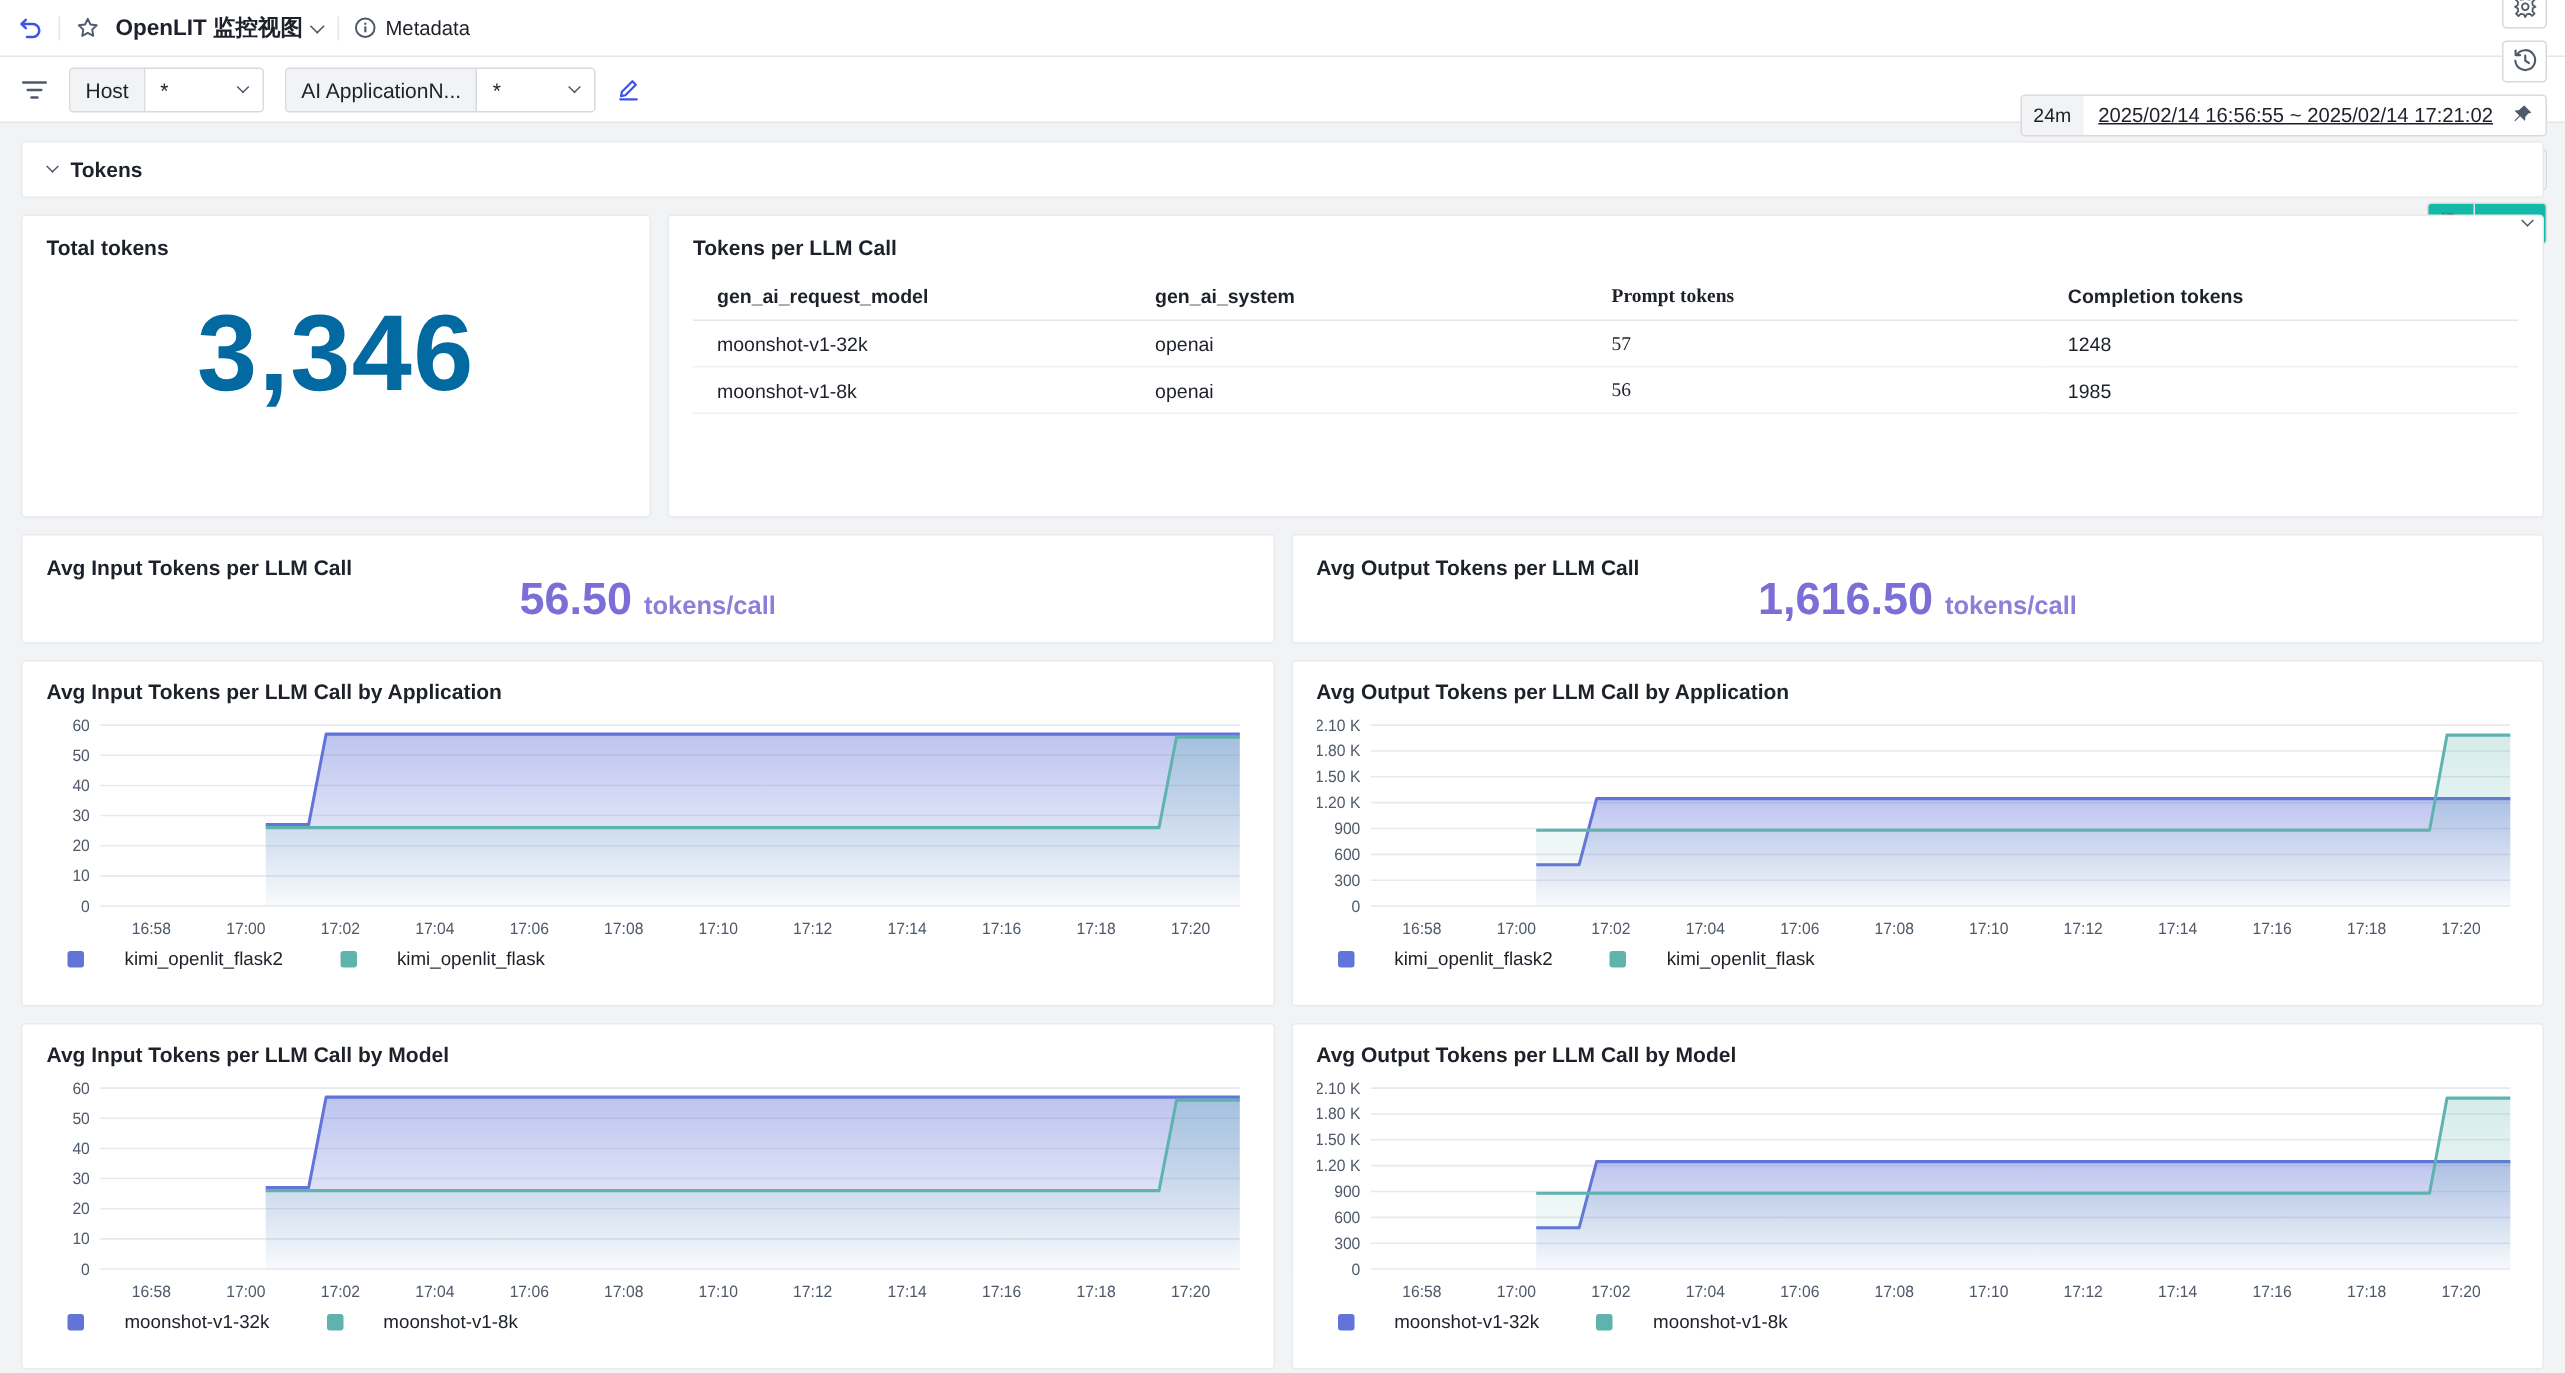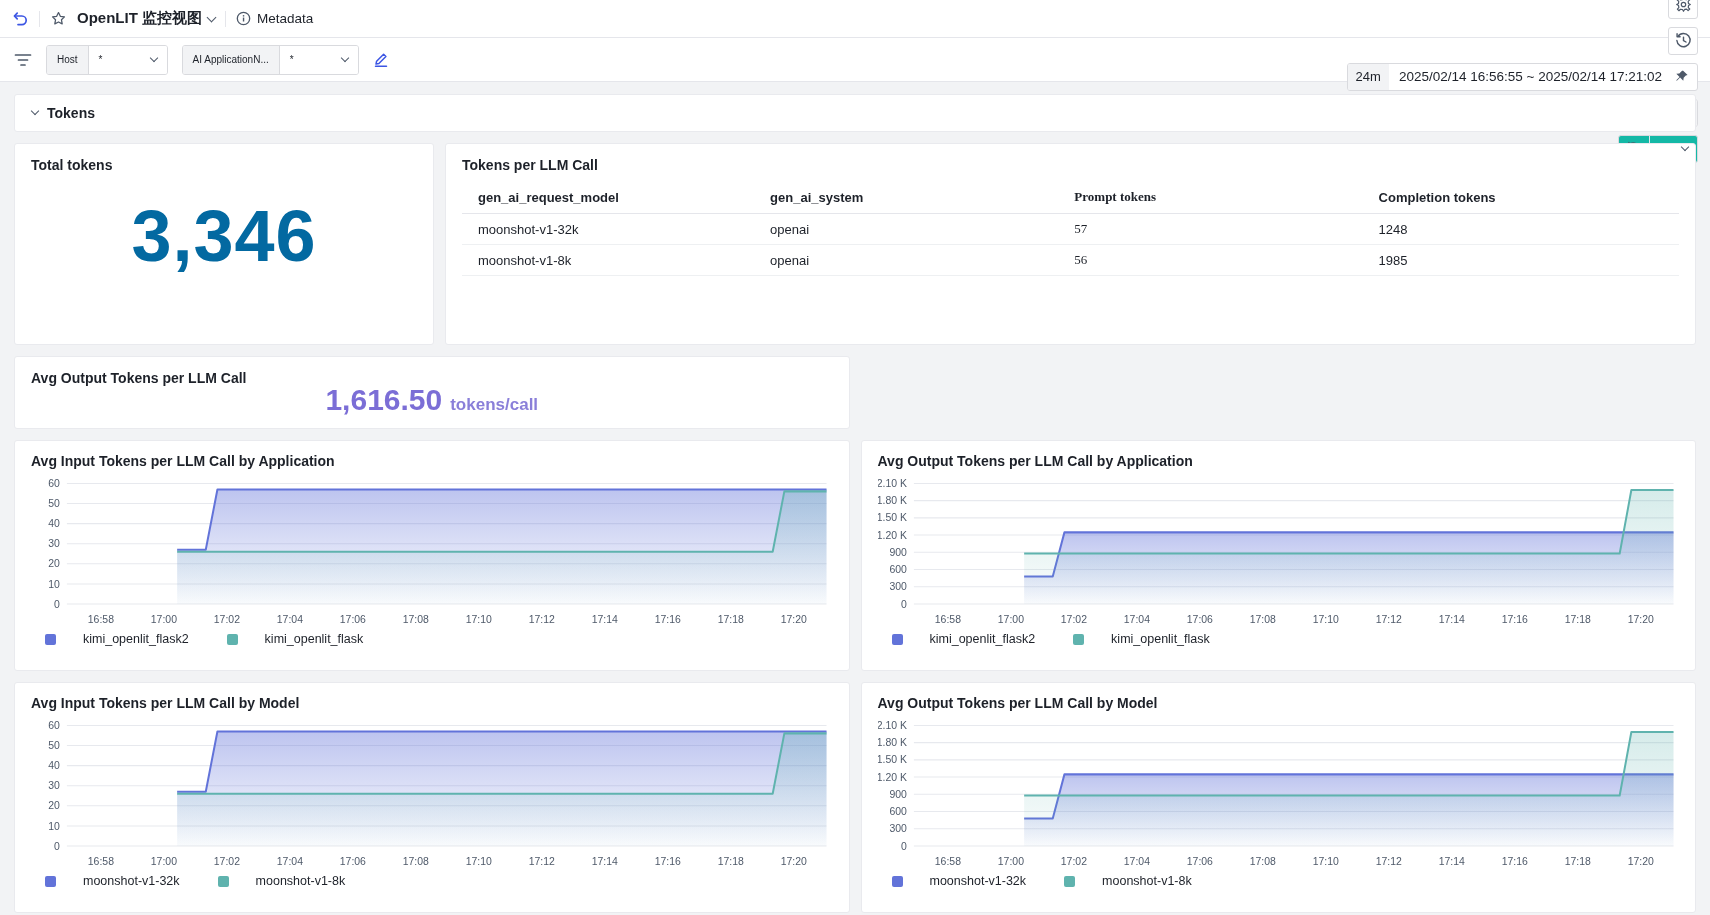--- a/index.html
+++ b/index.html
@@ -22,37 +22,37 @@
   .ws-ico { width:18px; height:18px; background:#e8ecfb; border-radius:4px;
     display:flex; align-items:center; justify-content:center; }
   .btn-primary { height:28px; border:none; border-radius:3px; background:#ec4899; color:#fff;
     display:flex; align-items:center; gap:8px; padding:0 16px; font-size:13px; cursor:pointer; }
   .icon-btn { width:30px; height:28px; border:1px solid #d9dade; border-radius:3px; background:#fff;
     display:flex; align-items:center; justify-content:center; cursor:pointer; }
   .time-group { height:28px; border:1px solid #d9dade; border-radius:3px; background:#fff;
     display:flex; align-items:center; overflow:hidden; }
   .time-badge { background:#f2f3f5; height:100%; display:flex; align-items:center;
     padding:0 8px; font-size:13px; }
-  .time-text { padding:0 10px; font-size:13.5px; white-space:nowrap; }
+  .time-text { padding:0 10px; font-size:13.5px; white-space:nowrap;text-decoration:underline; }
   .pin-seg { padding:0 8px 0 2px; display:flex; align-items:center; cursor:pointer; }
   .arrows-group { height:28px; border:1px solid #d9dade; border-radius:3px; background:#fff;
     display:flex; align-items:center; overflow:hidden; }
   .arrow-seg { width:32px; height:100%; display:flex; align-items:center; justify-content:center;
     font-size:9px; letter-spacing:-1px; cursor:pointer; color:#4e5969; }
   .arrow-seg.disabled { background:#f2f3f5; color:#c2c7cf; cursor:default; }
   .refresh-group { height:28px; border:1px solid #d9dade; border-radius:3px; background:#14b8a6;
     display:flex; align-items:center; overflow:hidden; }
   .refresh-seg { width:30px; height:100%; display:flex; align-items:center; justify-content:center; cursor:pointer; }
   .off-seg { display:flex; align-items:center; gap:6px; padding:0 9px; font-size:13px;
     border-left:1px solid #e5e6eb; height:100%; cursor:pointer; }
   
   .filter-bar { height:44px; background:#fff; border-bottom:1px solid #e5e6eb;
     display:flex; align-items:center; gap:14px; padding:0 14px; }
   .filter-group { height:30px; border:1px solid #d9dade; border-radius:3px; display:flex;
-    overflow:hidden; font-size:10px; }
+    overflow:hidden; font-size:14px; }
   .fg-label { background:#f2f3f5; border-right:1px solid #d9dade; display:flex; align-items:center;
     padding:0 10px; white-space:nowrap; }
   .fg-value { background:#fff; display:flex; align-items:center; justify-content:space-between;
     gap:24px; padding:0 10px; min-width:78px; cursor:pointer; }
   
   .body { padding:12px 14px; display:flex; flex-direction:column; gap:11px; }
   .card { background:#fff; border:1px solid #e9eaee; border-radius:3px; }
   .section-bar { height:38px; display:flex; align-items:center; gap:9px; padding:0 17px;
     font-size:14px; font-weight:bold; cursor:pointer; }
   .row1 { display:grid; grid-template-columns:420px 1fr; gap:11px; height:202px; }
@@ -249,20 +249,26 @@
               <td>56</td>
               <td>1985</td>
             </tr>
           </tbody>
       </table>
     </div>
   </div>
 
   <div class="row2">
     <div class="card avg-card">
+      <div class="card-title">Avg Input Tokens per LLM Call</div>
+      <div class="avg-value-wrap">
+        <span class="avg-num">56.50</span><span class="avg-unit">tokens/call</span>
+      </div>
+    </div>
+    <div class="card avg-card">
       <div class="card-title">Avg Output Tokens per LLM Call</div>
       <div class="avg-value-wrap">
         <span class="avg-num">1,616.50</span><span class="avg-unit">tokens/call</span>
       </div>
     </div>
   </div>
 
   <div class="rowc">
     <div class="card chart-card">
       <div class="chart-title">Avg Input Tokens per LLM Call by Application</div>

